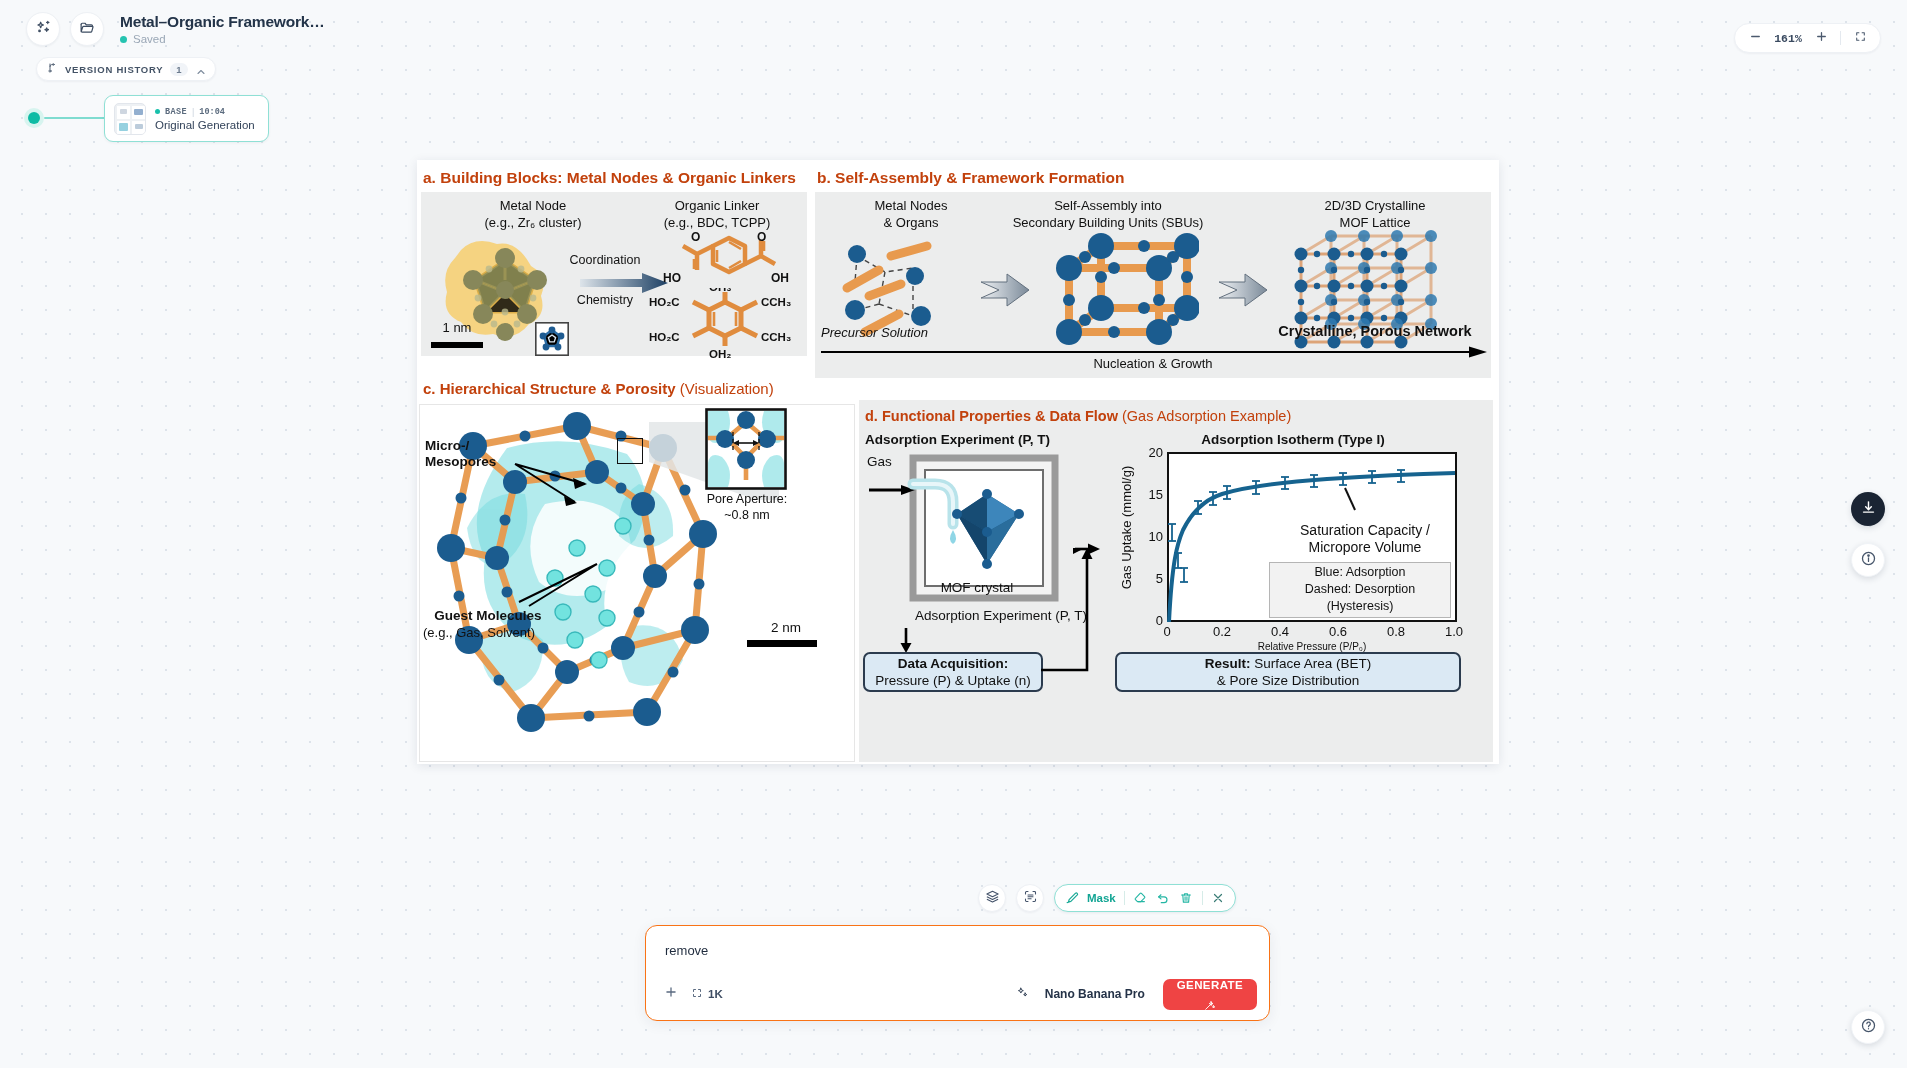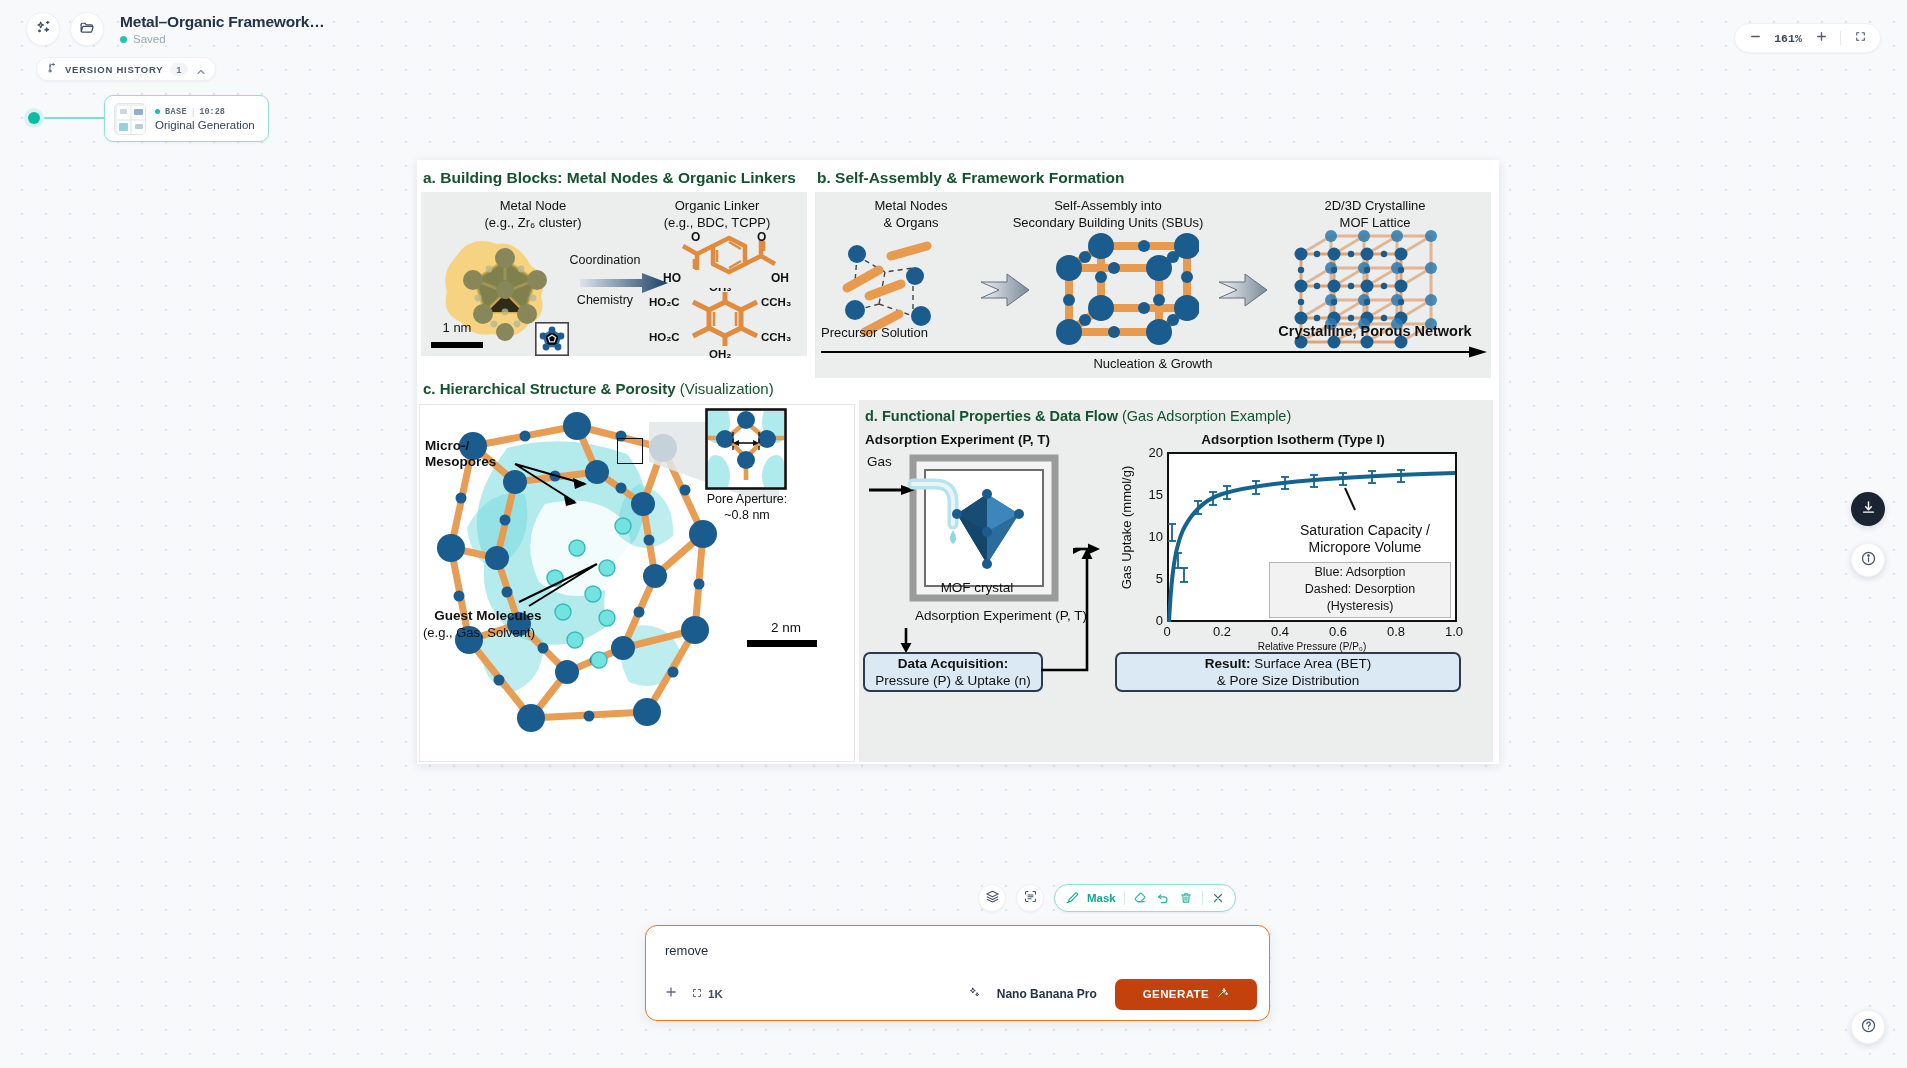--- a/index.html
+++ b/index.html
@@ -110,21 +110,21 @@
 
   
   .artboard {
     position: absolute; left: 417px; top: 160px;
     width: 1082px; height: 604px;
     background: #ffffff;
     box-shadow: 0 2px 10px rgba(25,40,65,.10);
   }
   .fig { position: absolute; }
   .panel { position: absolute; background: #eceded; }
-  .ptitle { position: absolute; font-weight: 700; color: #14532d; white-space: nowrap; }
+  .ptitle { position: absolute; font-weight: 700; color: #c2410c; white-space: nowrap; }
   .ptitle .sub { font-weight: 400; }
   .lbl { position: absolute; color: #111; white-space: nowrap; text-align: center; }
   .lbl-b { font-weight: 700; }
 
   
   .editbar { position: absolute; left: 978px; top: 884px; display: flex; align-items: center; gap: 10px; }
   .eb-circle {
     width: 28px; height: 28px; border-radius: 50%; background: #fff;
     border: 1px solid #eef1f5; display: flex; align-items: center; justify-content: center;
     box-shadow: 0 1px 2px rgba(30,45,70,.05); cursor: pointer;
@@ -156,23 +156,23 @@
   .pl-btn { width: 26px; height: 26px; display: flex; align-items: center; justify-content: center; cursor: pointer; }
   .pl-btn svg { width: 14px; height: 14px; }
   .res-btn { display: flex; align-items: center; gap: 5px; padding: 0 7px; height: 26px; cursor: pointer; }
   .res-btn svg { width: 12px; height: 12px; }
   .res-txt { font-size: 11.5px; font-weight: 700; color: #3e4d63; }
   .spacer { flex: 1; }
   .model-btn { display: flex; align-items: center; gap: 16px; height: 26px; padding: 0 8px; cursor: pointer; }
   .model-btn svg { width: 13px; height: 13px; }
   .model-txt { font-size: 12px; font-weight: 700; color: #253348; }
   .gen-btn {
-    height: 31px; padding: 0 28px; margin-left: 10px;
-    background: #c2410c; border-radius: 7px; color: #fff;
-    display: flex; align-items: center; gap: 7px; cursor: pointer;
+    height: 31px; padding: 0 14px; margin-left: 10px;
+    background: #ef4444; border-radius: 7px; color: #fff;
+    display: flex; align-items: center; gap: 7px; cursor: pointer; flex-direction: column;
   }
   .gen-txt { font-size: 11.5px; font-weight: 700; letter-spacing: .4px; }
   .gen-btn svg { width: 13px; height: 13px; }
 </style>
 </head>
 <body>
 
 <div class="topbar">
   <div class="round-btn">
     <span>
@@ -235,21 +235,21 @@
     <span style="position:absolute;left:4px;top:19px;width:9px;height:8px;background:#7cc6d8;opacity:.8;border-radius:1px;"></span>
     <span style="position:absolute;left:19px;top:5px;width:9px;height:6px;background:#3b6ea8;opacity:.55;border-radius:1px;"></span>
     <span style="position:absolute;left:20px;top:20px;width:8px;height:5px;background:#9fb6cc;opacity:.7;border-radius:1px;"></span>
     <span style="position:absolute;left:5px;top:5px;width:7px;height:5px;background:#c2ccd8;opacity:.8;border-radius:1px;"></span>
   </div>
   <div>
     <div class="vmeta">
       <span class="vdot"></span>
       <span class="vbase">BASE</span>
       <span class="vsep">|</span>
-      <span class="vtime">10:28</span>
+      <span class="vtime">10:04</span>
     </div>
     <div class="vname">Original Generation</div>
   </div>
 </div>
 
 <div class="zoomctl">
   <div class="zbtn">
     <span>
       <svg viewBox="0 0 24 24" fill="none" stroke="#4b5a6e" stroke-width="2.4" stroke-linecap="round">
           <path d="M5 12h14"></path>
@@ -574,21 +574,21 @@
           <circle cx="43" cy="40" r="3.2"></circle>
           <circle cx="76" cy="40" r="3.2"></circle>
           <circle cx="110" cy="40" r="3.2"></circle>
         <circle cx="10" cy="72" r="3.2"></circle>
           <circle cx="43" cy="72" r="3.2"></circle>
           <circle cx="76" cy="72" r="3.2"></circle>
           <circle cx="110" cy="72" r="3.2"></circle>
       </g>
     </svg>
 
-    <div class="lbl" style="left:404px;top:165px;width:200px;font-size:13px;text-align:left;">Precursor Solution</div>
+    <div class="lbl" style="left:404px;top:165px;width:200px;font-size:13px;text-align:left;font-style:italic;">Precursor Solution</div>
     <div class="lbl lbl-b" style="left:838px;top:163px;width:240px;font-size:14.5px;">Crystalline, Porous Network</div>
 
     <svg class="fig" style="left:404px;top:186px;" width="666" height="14" viewBox="0 0 666 14">
       <path d="M0 6 H650" stroke="#000" stroke-width="2.2"></path>
       <path d="M666 6 L648 0.5 L648 11.5 Z" fill="#000"></path>
     </svg>
     <div class="lbl" style="left:398px;top:196px;width:676px;font-size:13px;">Nucleation &amp; Growth</div>
   </div>
 
   <div>

